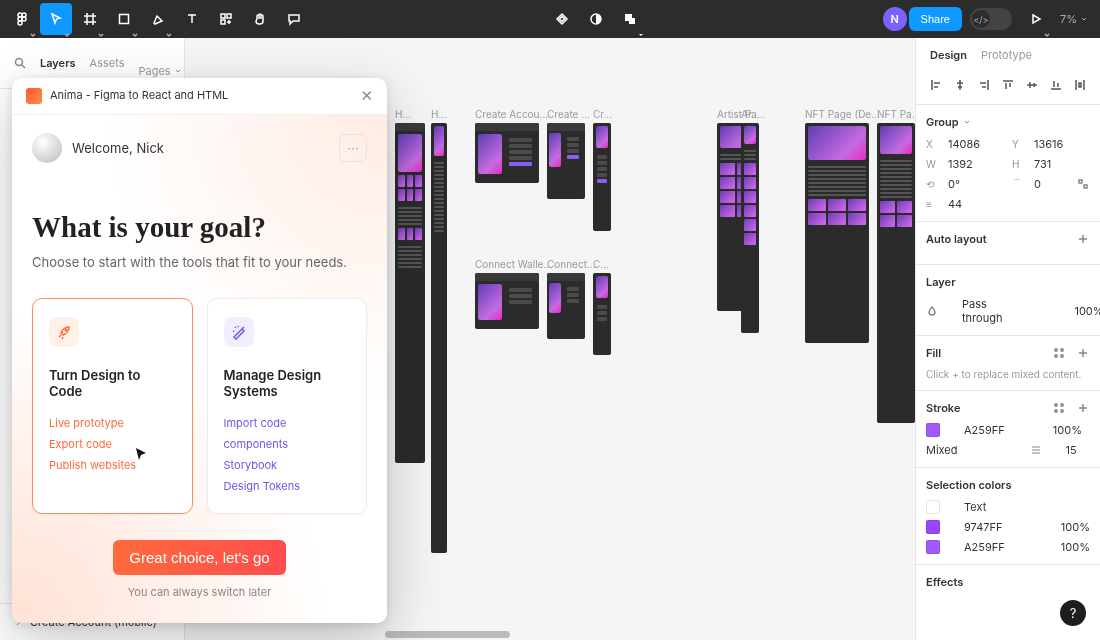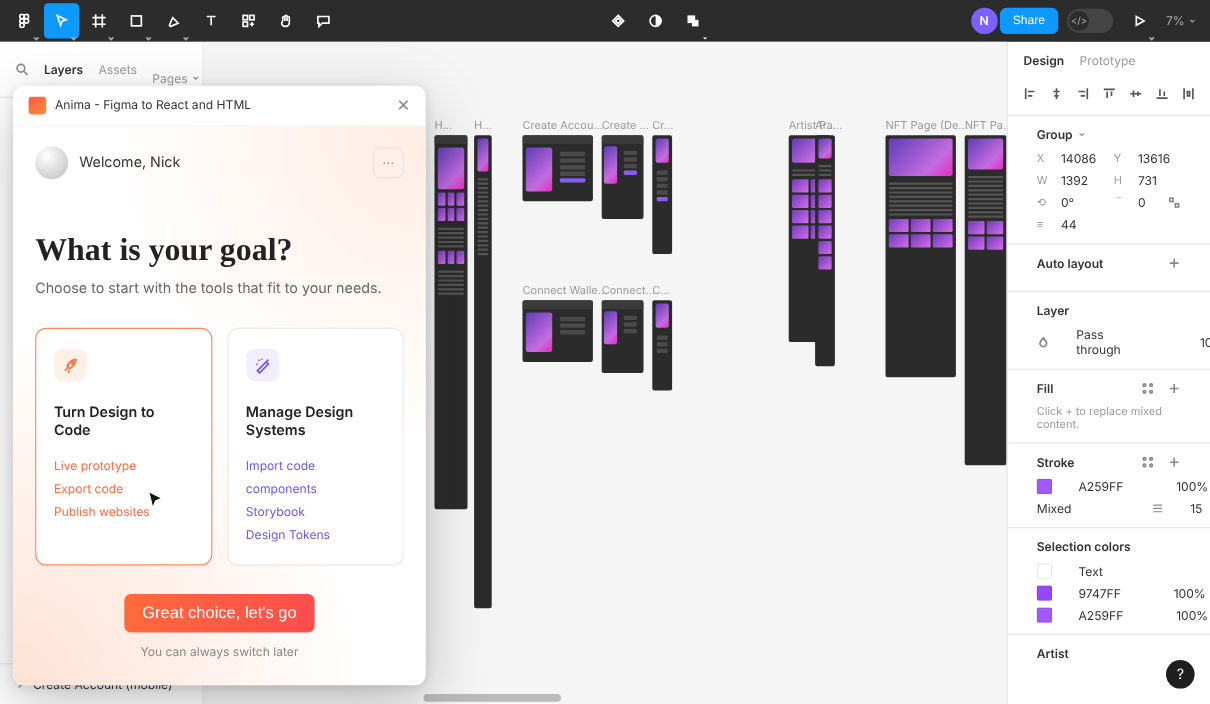--- a/index.html
+++ b/index.html
@@ -37,21 +37,21 @@
   .lp-row{display:flex;align-items:center;gap:8px;padding:5px 4px;color:#333;font-size:11px;}
   .lp-row .chev{color:#888;display:inline-flex;}
 
   
   .rightpanel{position:absolute;top:38px;right:0;width:185px;bottom:0;background:#fff;border-left:1px solid var(--panel-border);overflow:auto;}
   .rp-tabs{display:flex;gap:14px;padding:10px 14px;color:#999;}
   .rp-tabs .active{color:#333;font-weight:600;}
   .rp-alignrow{display:flex;gap:7px;padding:4px 12px 10px;border-bottom:1px solid var(--panel-border);}
   .align-ic{width:18px;height:18px;display:flex;align-items:center;justify-content:center;}
   .align-ic svg{stroke:#555;fill:none;stroke-width:1.5;}
-  .rp-section{padding:10px 26px;border-bottom:1px solid var(--panel-border);}
+  .rp-section{padding:10px 10px;border-bottom:1px solid var(--panel-border);}
   .rp-title{font-weight:600;font-size:11px;color:#333;margin-bottom:8px;display:flex;align-items:center;justify-content:space-between;}
   .rp-title .ic{display:flex;gap:10px;color:#888;}
   .rp-grid{display:grid;grid-template-columns:14px 1fr 14px 1fr;gap:6px 8px;align-items:center;font-size:11px;}
   .rp-lbl{color:#999;font-size:10px;}
   .rp-val{color:#333;}
   .rp-row{display:flex;align-items:center;gap:24px;font-size:11px;color:#333;margin-top:6px;}
   .rp-row .grow{flex:1;}
   .rp-hint{color:#999;font-size:10px;}
   .swatch{width:14px;height:14px;border-radius:2px;display:inline-block;flex:0 0 14px;border:1px solid rgba(0,0,0,.1);}
   .ic-sm{width:14px;height:14px;display:inline-flex;align-items:center;justify-content:center;color:#888;}
@@ -724,21 +724,21 @@
     <div class="rp-row">
       <span class="swatch" style="background:#A259FF"></span>
       <span>A259FF</span>
       <span class="grow"></span>
       <span>100%</span>
     </div>
   </div>
 
   <div class="rp-section" style="border-bottom:none">
     <div class="rp-title">
-        <span>Artist</span>
+        <span>Effects</span>
       </div>
   </div>
 </div>
 
 <div class="plugin">
   <div class="plugin-head">
     <span class="logo"></span>
     <span class="title">Anima - Figma to React and HTML</span>
     <span class="close">✕</span>
   </div>

